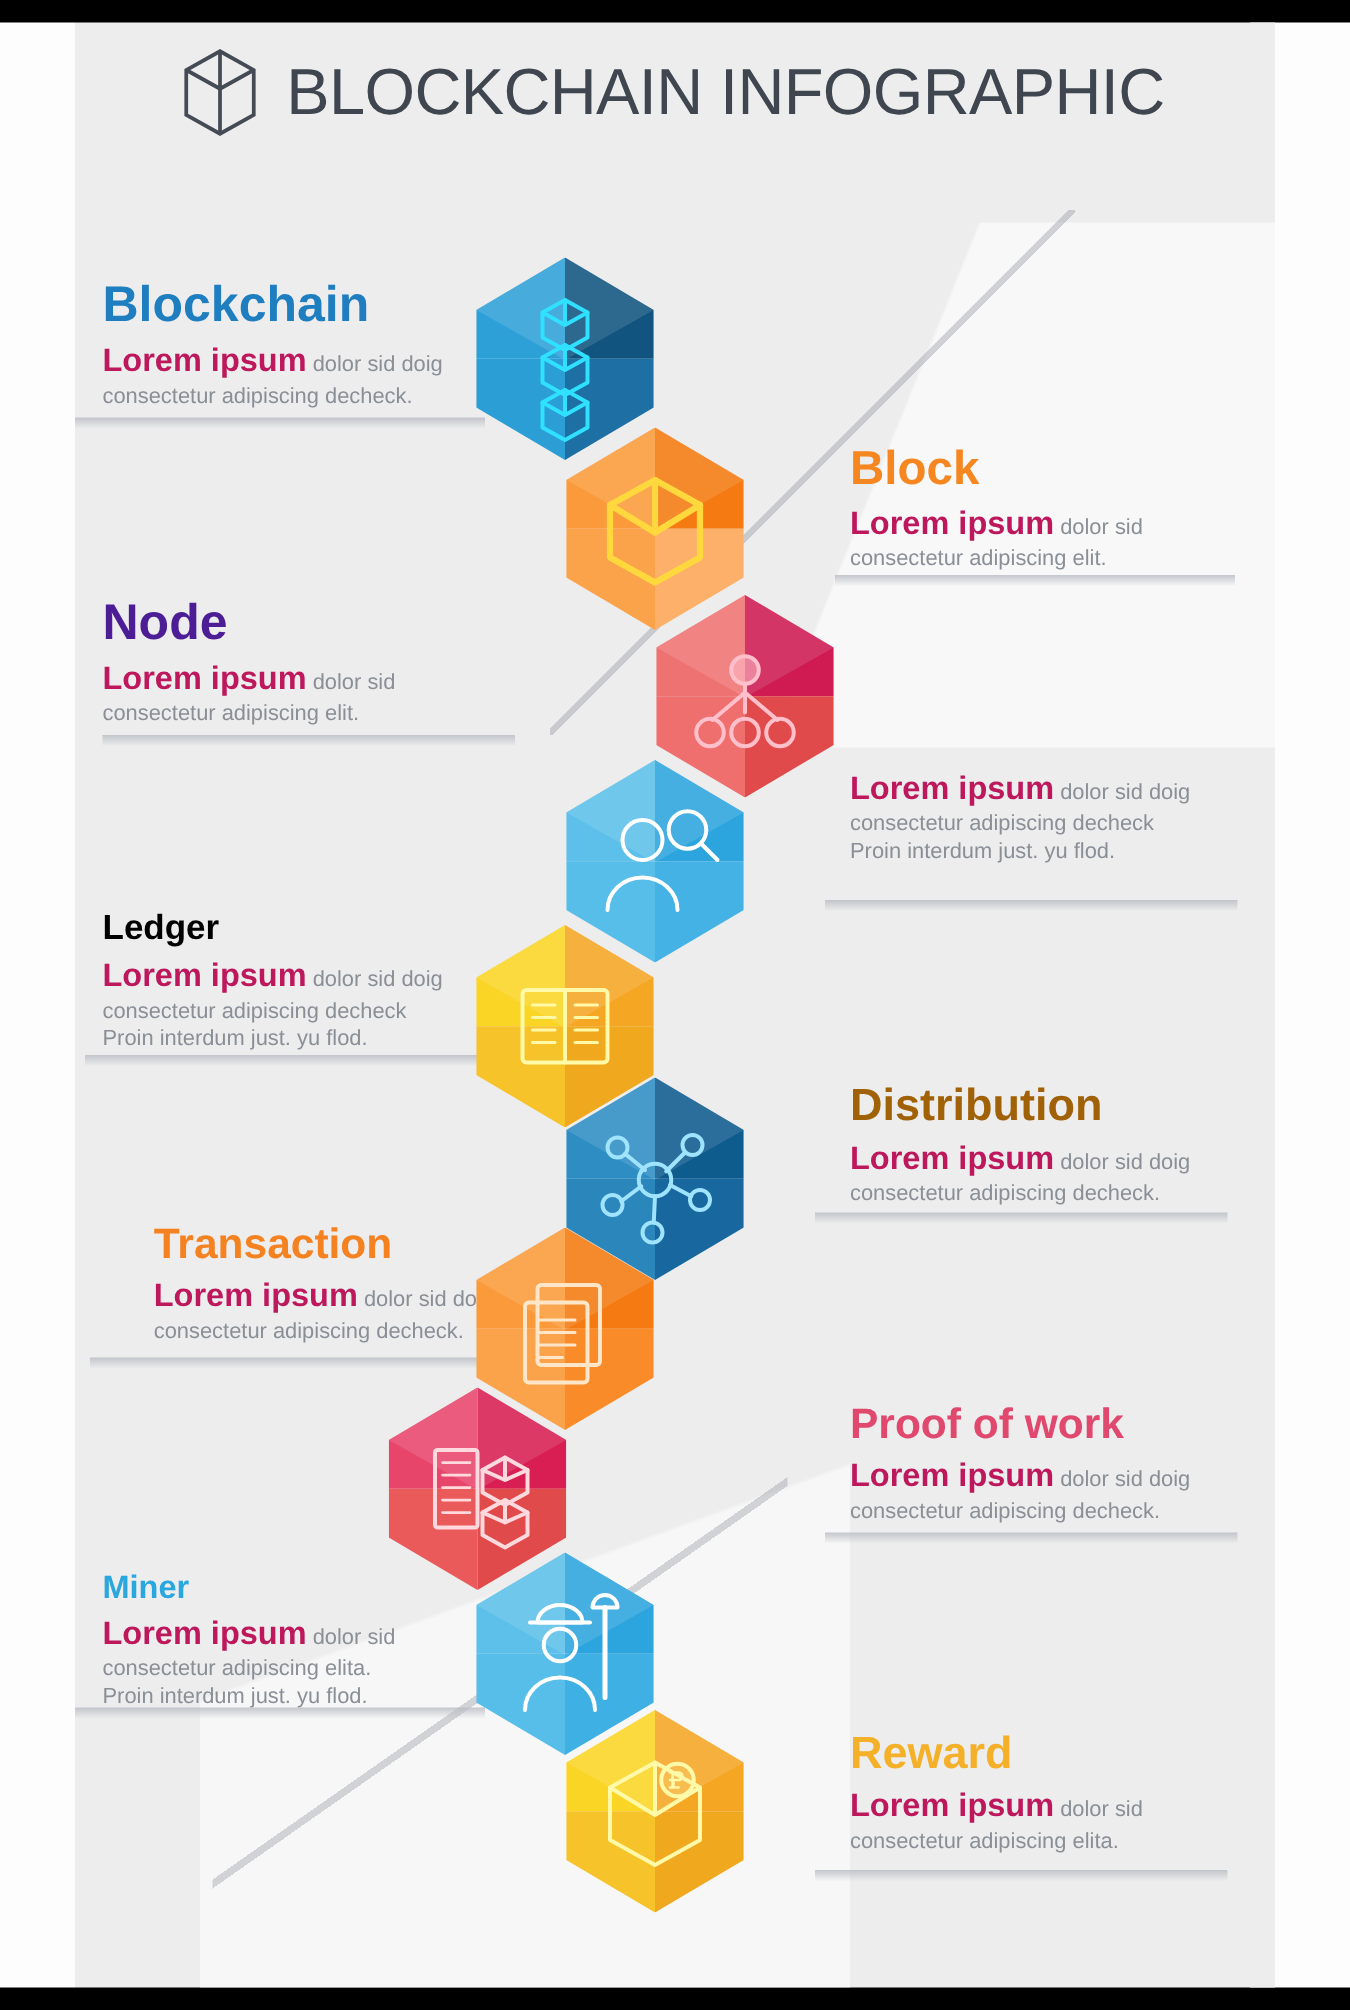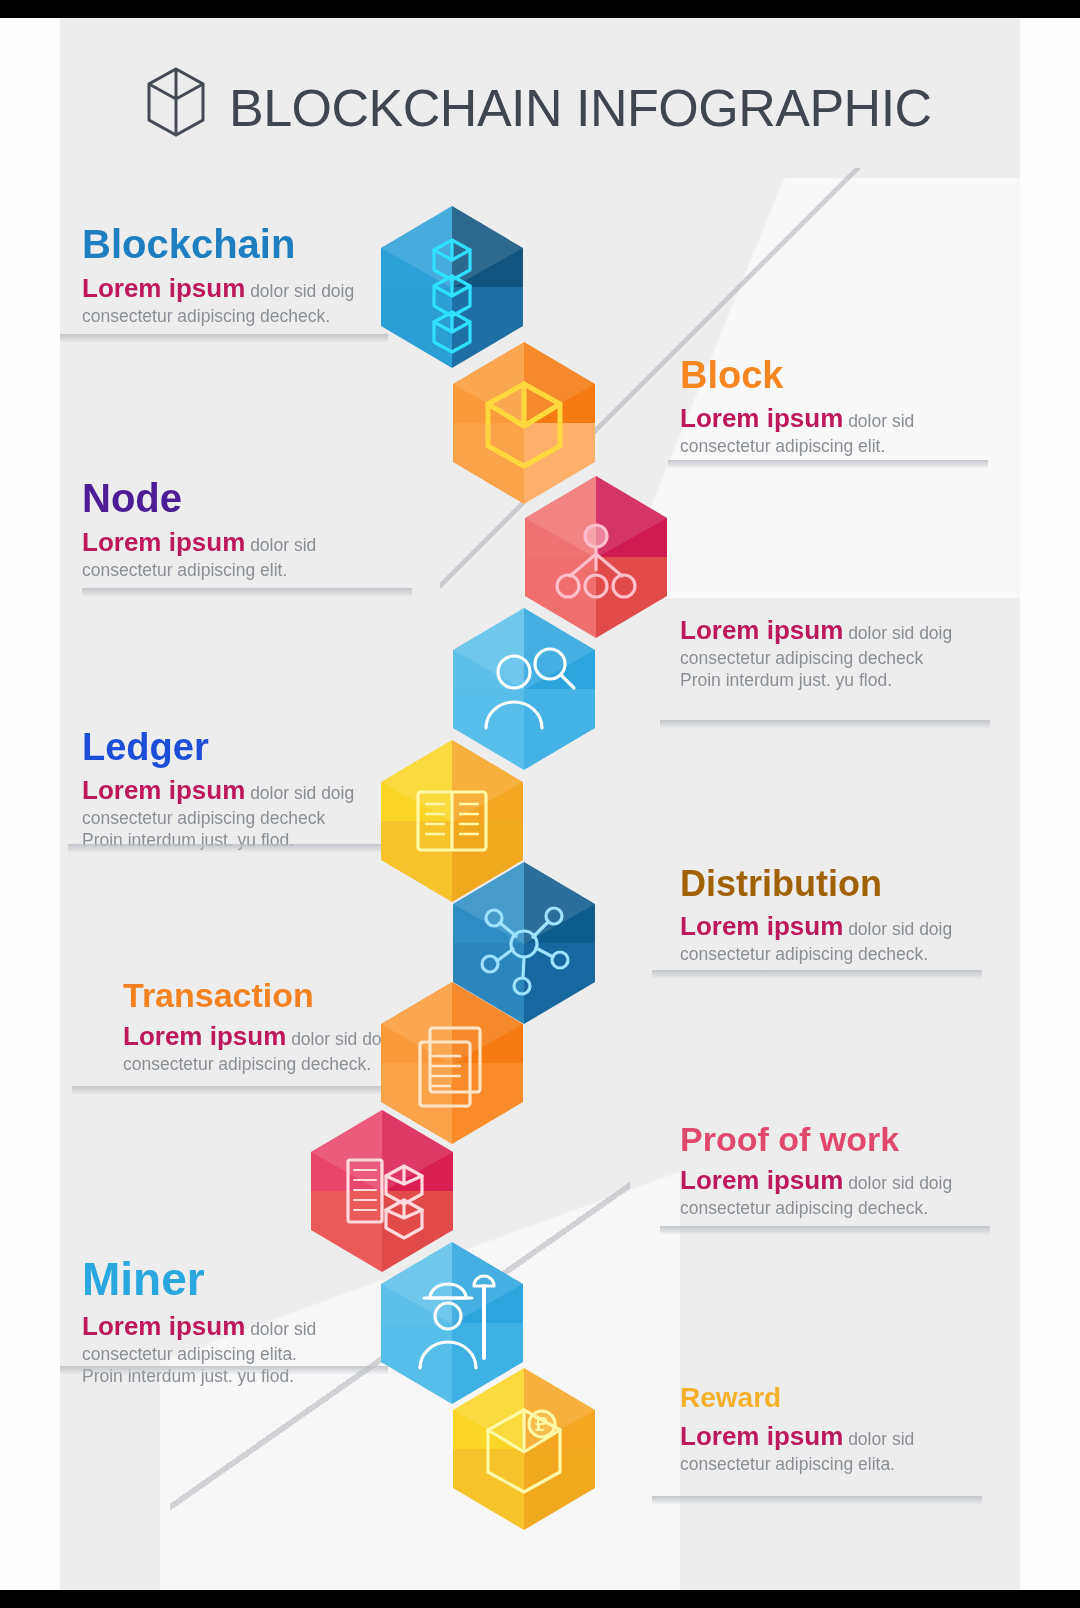--- a/index.html
+++ b/index.html
@@ -8,21 +8,21 @@
   #page{position:absolute;left:0;top:0;width:1080px;height:1608px;background:#000;}
 
   
   #canvas{position:absolute;left:60px;top:18px;width:960px;height:1572px;
           background:#ededed;overflow:hidden;}
   #gutter-l{position:absolute;left:0;top:18px;width:60px;height:1572px;background:#fdfdfd;}
   #gutter-r{position:absolute;left:1000px;top:18px;width:80px;height:1572px;background:#fdfdfd;}
 
   
   .header{position:absolute;left:0;top:0;width:960px;height:120px;}
-  .hdr-inner{position:absolute;left:85px;top:20px;display:flex;align-items:flex-end;gap:22px;margin-top:28px;}
+  .hdr-inner{position:absolute;left:85px;top:20px;display:flex;align-items:center;gap:22px;}
   .logo-cube{width:62px;height:72px;display:block;}
   .hdr-title{font-size:52px;letter-spacing:-0.5px;color:#3f4650;
              font-family:"Liberation Sans",sans-serif;font-weight:400;white-space:nowrap;}
 
   
   .ribbon{position:absolute;pointer-events:none;}
   .rb1{left:380px;top:150px;width:420px;height:420px;
        background:linear-gradient(135deg, rgba(0,0,0,0) 0 49.4%, rgba(150,155,162,.42) 49.4% 50.2%, rgba(0,0,0,0) 50.2% 100%);}
   .rb2{left:110px;top:1050px;width:460px;height:560px;
        background:linear-gradient(145deg, rgba(0,0,0,0) 0 49.4%, rgba(150,155,162,.40) 49.4% 50.2%, rgba(0,0,0,0) 50.2% 100%);}
@@ -182,21 +182,21 @@
     </g>
     <g fill="none" stroke="#ffffff" stroke-width="3.2" stroke-linejoin="round" stroke-linecap="round">
         <circle cx="64" cy="66" r="16"></circle>
         <path d="M36,122 a28,26 0 0 1 56,0"></path>
         <circle cx="100" cy="58" r="15"></circle>
         <path d="M111,69 L124,82"></path>
             </g>
   </svg>
         </div>
         <div class="block left" style="left: 22px; width: 330px; top: 710px;">
-          <div class="title" style="color: #1d4ed8; font-size: 38px;">Ledger</div>
+          <div class="title" style="color: #000000; font-size: 28px;">Ledger</div>
           <div class="body"><span class="lead">Lorem ipsum</span> <span>dolor sid doig</span><br><span>consectetur adipiscing decheck</span><br><span>Proin interdum just. yu flod.</span></div>
         </div>
         <div class="underline" style="left: 8px; top: 826px; width: 330px;"></div>
         <div class="hex" style="left: 318px; top: 720px; z-index: 14;">
   <svg viewBox="0 0 148 166">
     <defs>
       <clipPath id="hx-ledger">
                 <polygon points="74,2 145,44 145,122 74,164 3,122 3,44"></polygon>
               </clipPath>
     </defs>
@@ -302,21 +302,21 @@
         <rect x="40" y="52" width="34" height="62" rx="2"></rect>
         <path d="M46,62 H68 M46,72 H68 M46,82 H68 M46,92 H68 M46,102 H68" stroke-width="2.2"></path>
         <polygon points="96,58 114,68 114,86 96,96 78,86 78,68"></polygon>
         <path d="M96,58 L96,76 M96,76 L114,68 M96,76 L78,68"></path>
         <polygon points="96,92 114,102 114,120 96,130 78,120 78,102"></polygon>
         <path d="M96,92 L96,110 M96,110 L114,102 M96,110 L78,102"></path>
             </g>
   </svg>
         </div>
         <div class="block left" style="left: 22px; width: 330px; top: 1238px;">
-          <div class="title" style="color: rgb(42, 167, 222); font-size: 46px;">Miner</div>
+          <div class="title" style="color: rgb(42, 167, 222); font-size: 26px;">Miner</div>
           <div class="body"><span class="lead">Lorem ipsum</span> <span>dolor sid</span><br><span>consectetur adipiscing elita.</span><br><span>Proin interdum just. yu flod.</span></div>
         </div>
         <div class="underline" style="left: -2px; top: 1348px; width: 330px;"></div>
         <div class="hex" style="left: 318px; top: 1222px; z-index: 18;">
   <svg viewBox="0 0 148 166">
     <defs>
       <clipPath id="hx-miner">
                 <polygon points="74,2 145,44 145,122 74,164 3,122 3,44"></polygon>
               </clipPath>
     </defs>
@@ -333,21 +333,21 @@
         <path d="M52,58 a18,14 0 0 1 36,0 z"></path>
         <path d="M46,58 H94"></path>
         <circle cx="70" cy="76" r="13"></circle>
         <path d="M42,128 a28,26 0 0 1 56,0"></path>
         <path d="M106,46 L106,118" stroke-width="4"></path>
         <path d="M96,46 a10,10 0 0 1 20,0 z"></path>
             </g>
   </svg>
         </div>
         <div class="block right" style="left: 620px; width: 330px; top: 1366px;">
-          <div class="title" style="color: rgb(245, 176, 42); font-size: 28px;">Reward</div>
+          <div class="title" style="color: rgb(245, 176, 42); font-size: 36px;">Reward</div>
           <div class="body"><span class="lead">Lorem ipsum</span> <span>dolor sid</span><br><span>consectetur adipiscing elita.</span></div>
         </div>
         <div class="underline" style="left: 592px; top: 1478px; width: 330px;"></div>
         <div class="hex" style="left: 390px; top: 1348px; z-index: 19;">
   <svg viewBox="0 0 148 166">
     <defs>
       <clipPath id="hx-reward">
                 <polygon points="74,2 145,44 145,122 74,164 3,122 3,44"></polygon>
               </clipPath>
     </defs>

